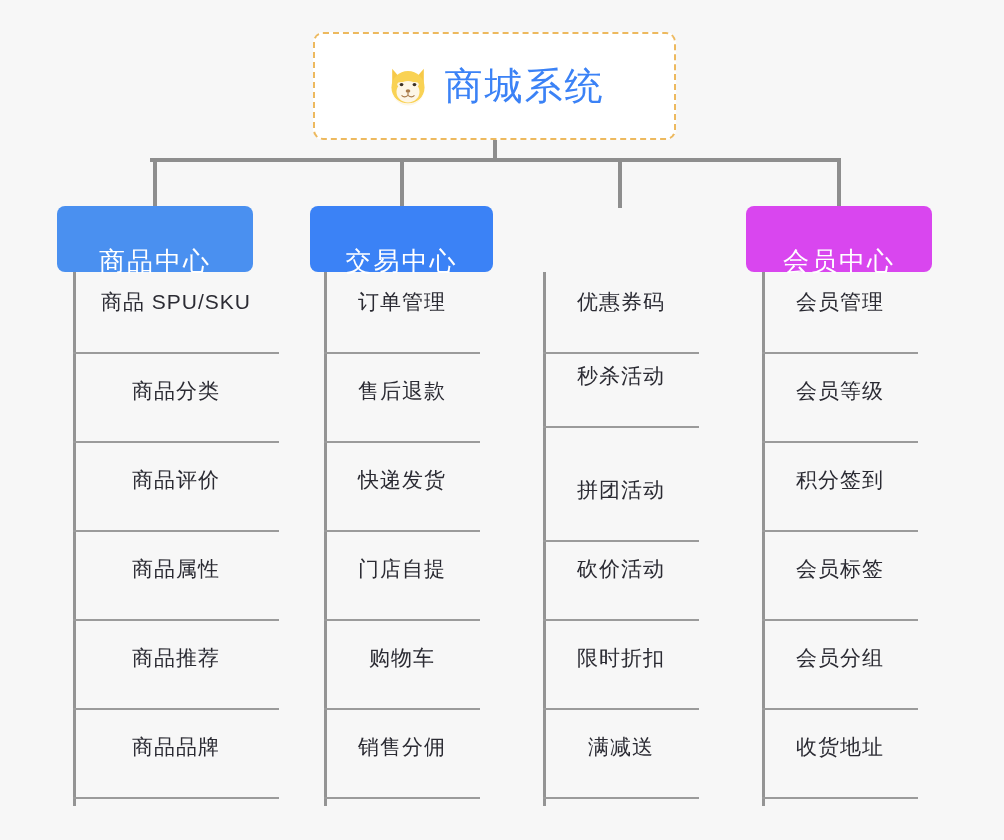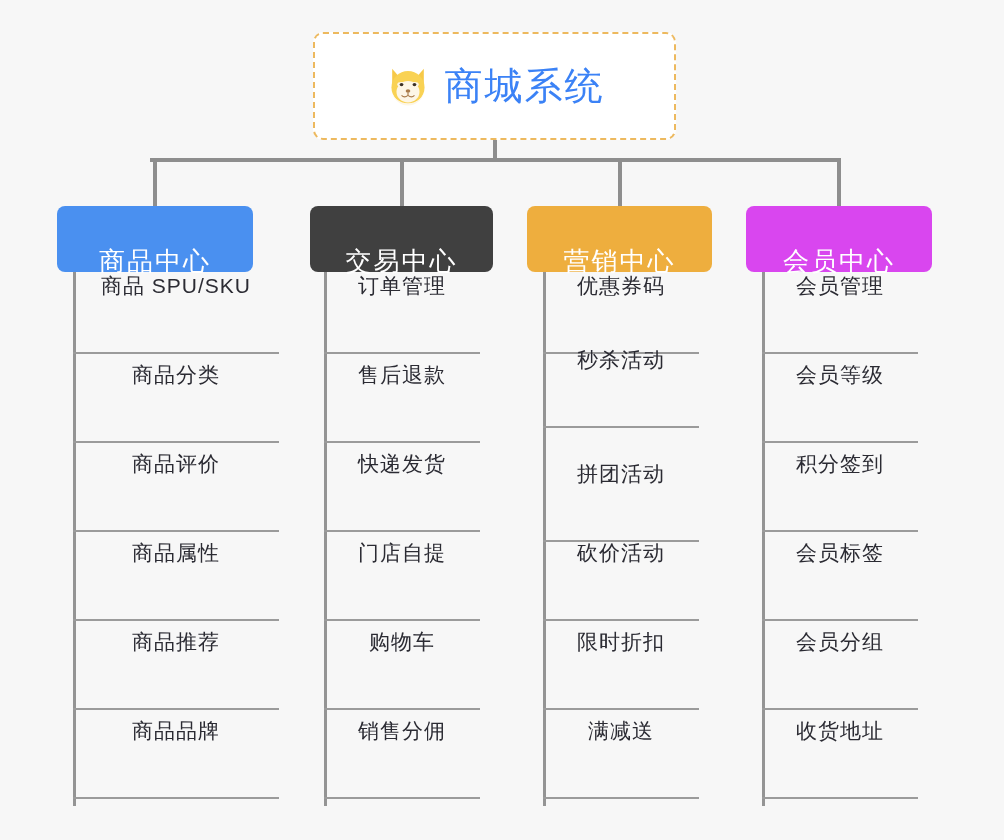--- a/index.html
+++ b/index.html
@@ -102,21 +102,21 @@
     width: 3px;
     background: #949494;
   }
   .leaf-item {
     position: absolute;
     left: 0;
     height: 82px;
     box-sizing: border-box;
     border-bottom: 2px solid #9b9b9b;
     display: flex;
-    align-items: flex-start;
+    align-items: center;
     justify-content: center;
     padding-bottom: 20px;
   }
   .leaf-label {
     font-size: 21px;
     color: #2b2b33;
     letter-spacing: 1px;
     white-space: nowrap;
     padding: 0 14px;
   }
@@ -172,21 +172,21 @@
         <span class="leaf-label">商品属性</span>
       </div>
     <div class="leaf-item" style="top: 356px; width: 206px;">
         <span class="leaf-label">商品推荐</span>
       </div>
     <div class="leaf-item" style="top: 445px; width: 206px;">
         <span class="leaf-label">商品品牌</span>
       </div>
   </div>
 
-  <div class="cat-box" style="left: 310px; width: 183px; background: #404040;">
+  <div class="cat-box" style="left: 310px; width: 183px; background: #3b82f6;">
     <span class="cat-label">交易中心</span>
   </div>
   <div class="leaf-col" style="left: 324px;">
     <div class="spine" style="height: 534px;"></div>
     <div class="leaf-item" style="top: 0px; width: 156px;">
         <span class="leaf-label">订单管理</span>
       </div>
     <div class="leaf-item" style="top: 89px; width: 156px;">
         <span class="leaf-label">售后退款</span>
       </div>
@@ -197,23 +197,20 @@
         <span class="leaf-label">门店自提</span>
       </div>
     <div class="leaf-item" style="top: 356px; width: 156px;">
         <span class="leaf-label">购物车</span>
       </div>
     <div class="leaf-item" style="top: 445px; width: 156px;">
         <span class="leaf-label">销售分佣</span>
       </div>
   </div>
 
-  <div class="cat-box" style="left: 527px; width: 185px; background: rgb(238, 174, 62);">
-    <span class="cat-label">营销中心</span>
-  </div>
   <div class="leaf-col" style="left: 543px;">
     <div class="spine" style="height: 534px;"></div>
     <div class="leaf-item" style="top: 0px; width: 156px;">
         <span class="leaf-label">优惠券码</span>
       </div>
     <div class="leaf-item" style="top: 74px; width: 156px;">
         <span class="leaf-label">秒杀活动</span>
       </div>
     <div class="leaf-item" style="top: 188px; width: 156px;">
         <span class="leaf-label">拼团活动</span>

